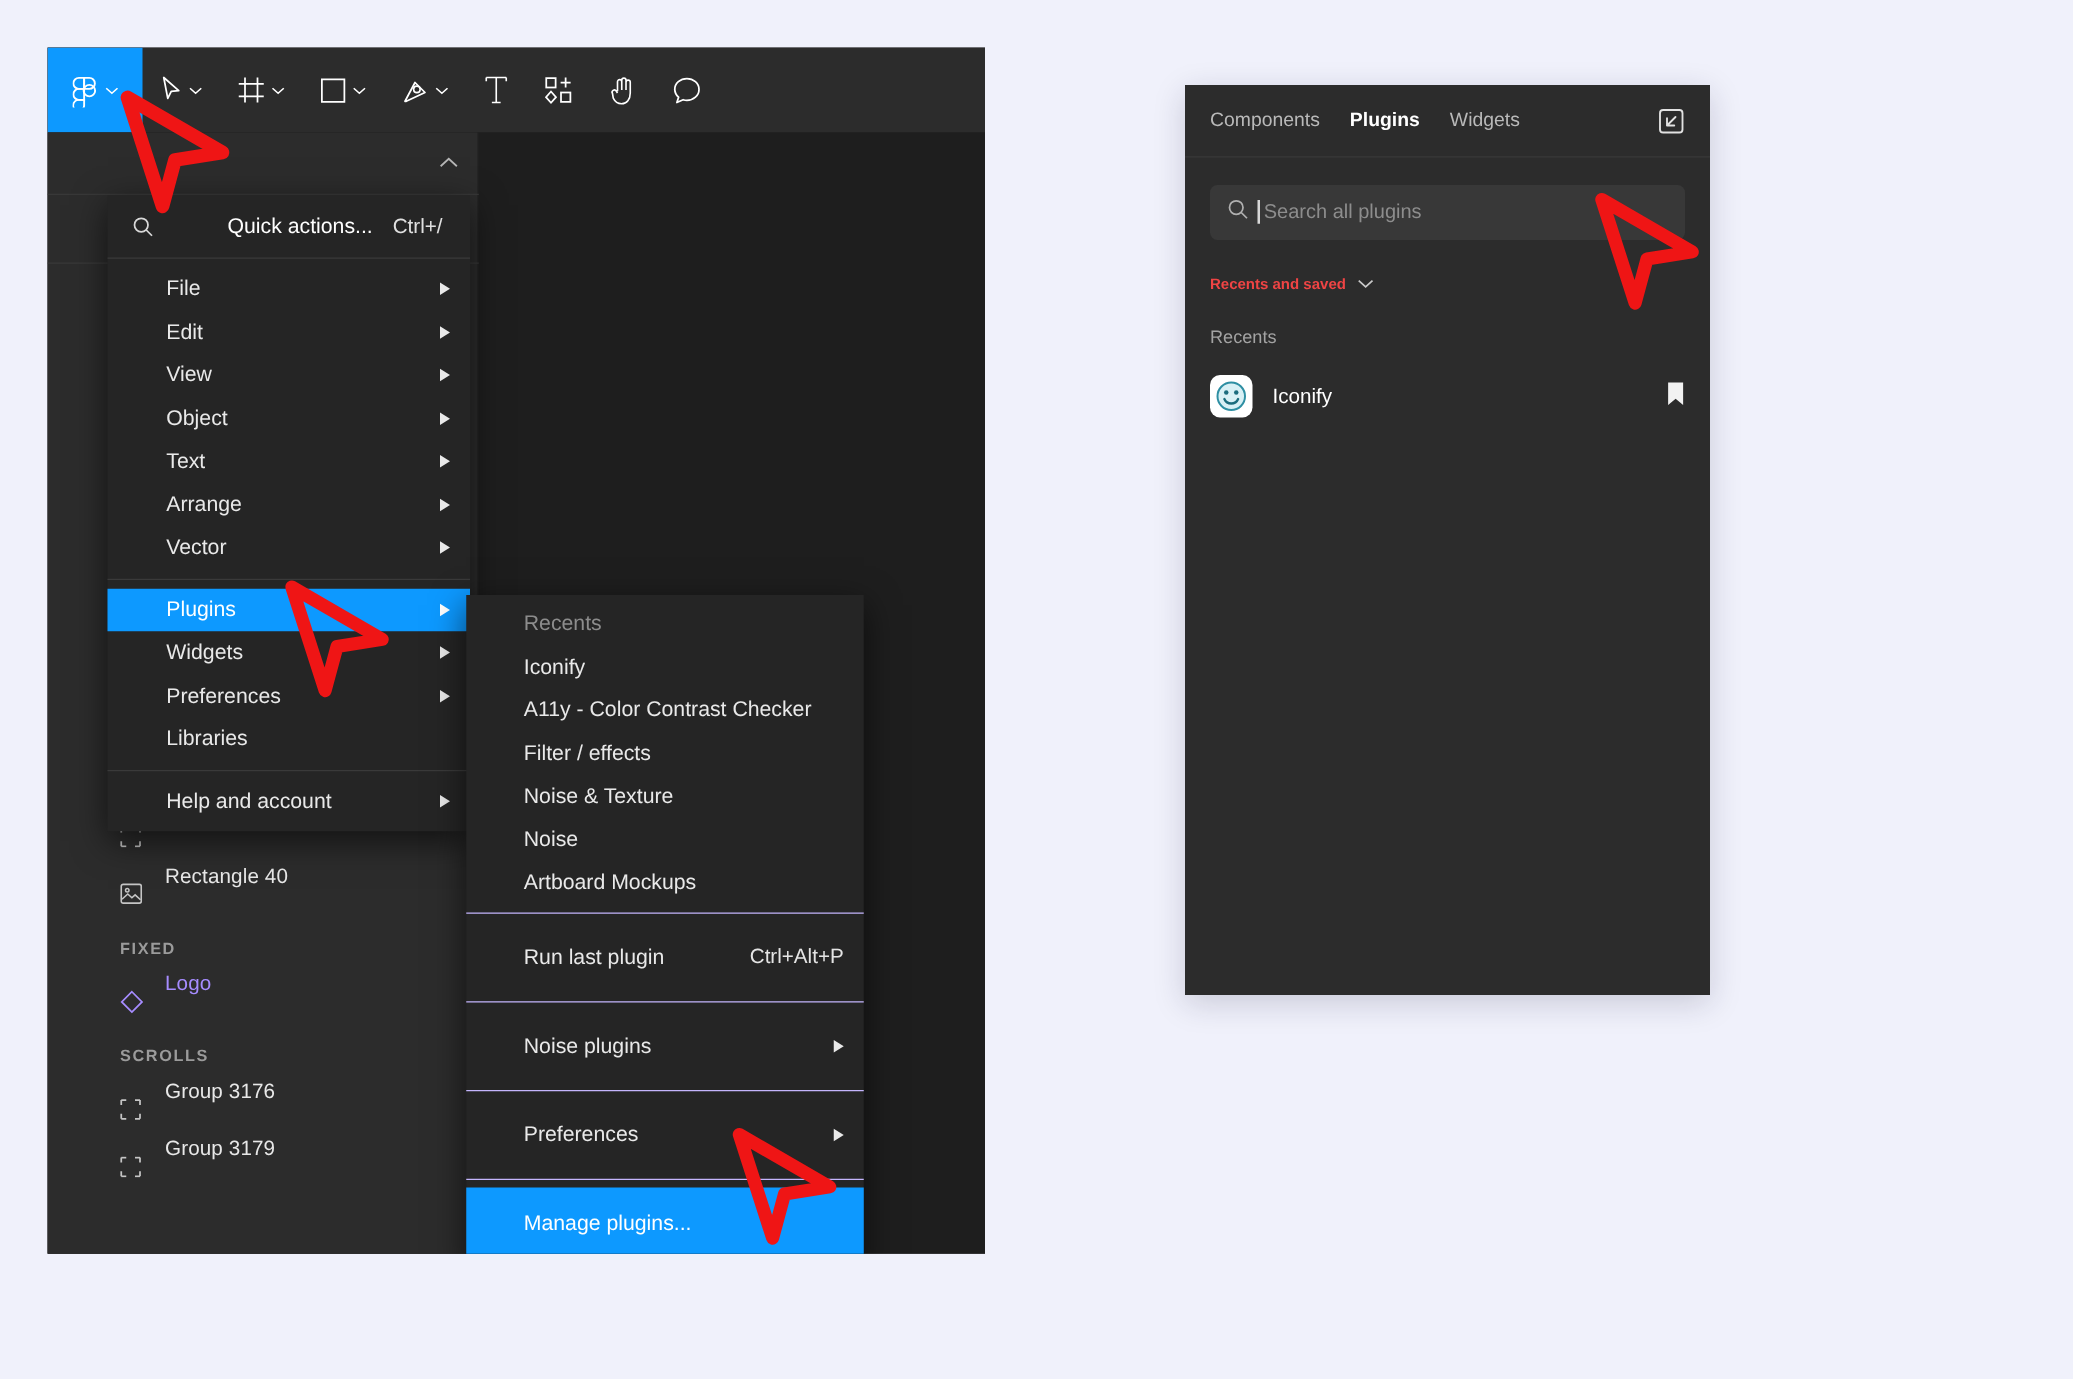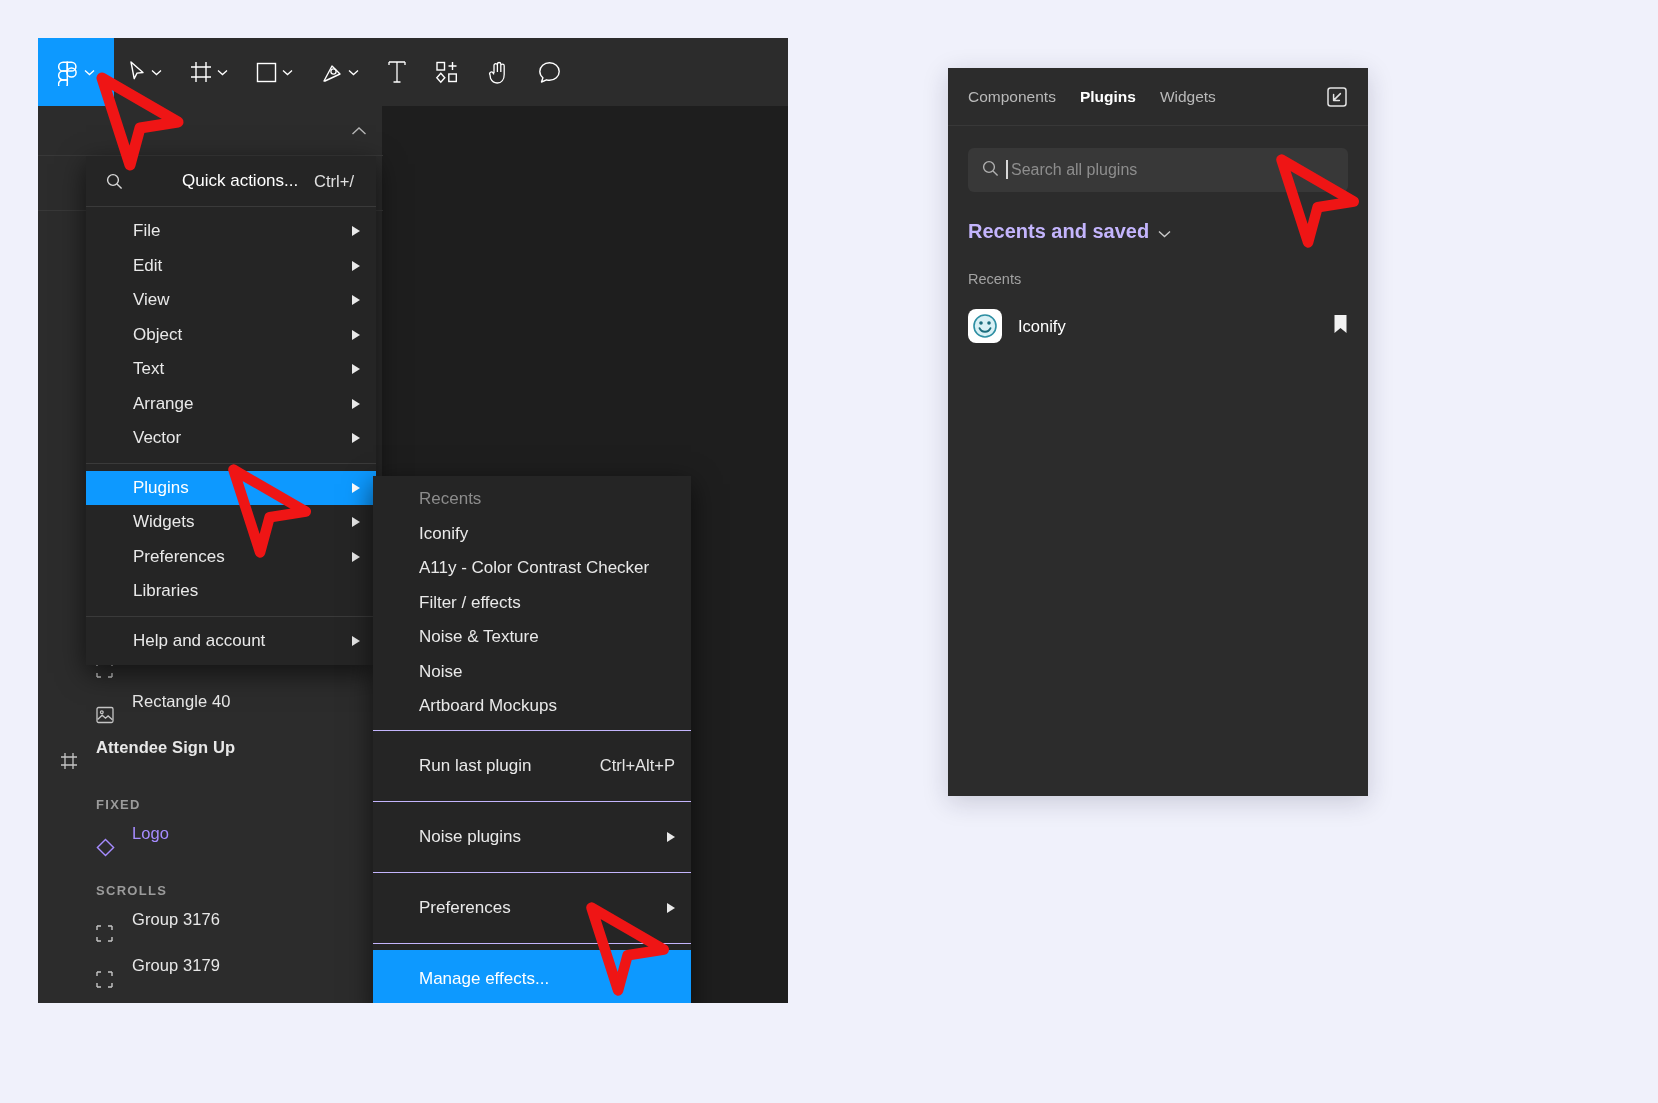--- a/index.html
+++ b/index.html
@@ -155,21 +155,21 @@
     height: 44px; background: #383838; border-radius: 6px;
     display: flex; align-items: center; padding: 0 14px; gap: 12px;
   }
   .pp-search .txt { color: #8d8d8d; font-size: 16px; position: relative; }
   .pp-search .caret {
     position: absolute; left: -5px; top: -1px; width: 1.5px; height: 19px; background: #d8d8d8;
   }
 
   .pp-filter {
     margin: 28px 0 0 20px; display: flex; align-items: center; gap: 9px;
-    color: #c4b5fd; font-size: 20px; font-weight: bold;
+    color: #ef4444; font-size: 12px; font-weight: bold;
   }
   .pp-sectionlabel {
     margin: 28px 0 0 20px; color: #a3a3a3; font-size: 14.5px;
   }
   .pp-plugin-row {
     margin-top: 16px; height: 46px; display: flex; align-items: center;
     padding: 0 20px; gap: 16px;
   }
   .pp-plugin-icon {
     width: 34px; height: 34px; border-radius: 8px; background: #fff;
@@ -314,28 +314,20 @@
             <div class="layer-row">
               <span class="layer-icon">
                 <svg width="18" height="18" viewBox="0 0 18 18">
                   <rect x="1" y="1.5" width="16" height="15" rx="1.5" stroke="#c5c5c5" stroke-width="1.3" fill="none"></rect>
                   <circle cx="5.8" cy="6.2" r="1.4" stroke="#c5c5c5" stroke-width="1.2" fill="none"></circle>
                   <path d="M1.6 13.4l4.6-4.2 3.3 3 2.6-2.3 4.3 3.9" stroke="#c5c5c5" stroke-width="1.3" fill="none"></path>
                 </svg>
               </span>
               <span>Rectangle 40</span>
             </div>
-            <div class="layer-row frame">
-              <span class="layer-icon">
-                <svg width="18" height="18" viewBox="0 0 18 18">
-                  <path d="M5 1v16M13 1v16M1 5h16M1 13h16" stroke="#c5c5c5" stroke-width="1.3"></path>
-                </svg>
-              </span>
-              <span>Attendee Sign Up</span>
-            </div>
             <div class="layer-section">FIXED</div>
             <div class="layer-row purple">
               <span class="layer-icon">
                 <svg width="19" height="19" viewBox="0 0 19 19">
                   <path d="M9.5 1.4l8.1 8.1-8.1 8.1-8.1-8.1z" stroke="#a68cff" stroke-width="1.4" fill="none"></path>
                 </svg>
               </span>
               <span>Logo</span>
             </div>
             <div class="layer-section">SCROLLS</div>
@@ -465,21 +457,21 @@
             </div>
           </div>
           <div class="sm-group tall">
             <div class="sm-item">
               <span class="lbl">Preferences</span>
               <span class="tri"></span>
             </div>
           </div>
           <div class="sm-group tall">
             <div class="sm-item selected">
-              <span class="lbl">Manage effects...</span>
+              <span class="lbl">Manage plugins...</span>
             </div>
           </div>
         </div>
     </div>
   </div>
 
   <div class="plugins-panel">
     <div class="pp-tabs">
       <div id="pp-tabs-host" style="display:flex;gap:24px;align-items:center">
           <div class="pp-tab">Components</div>

